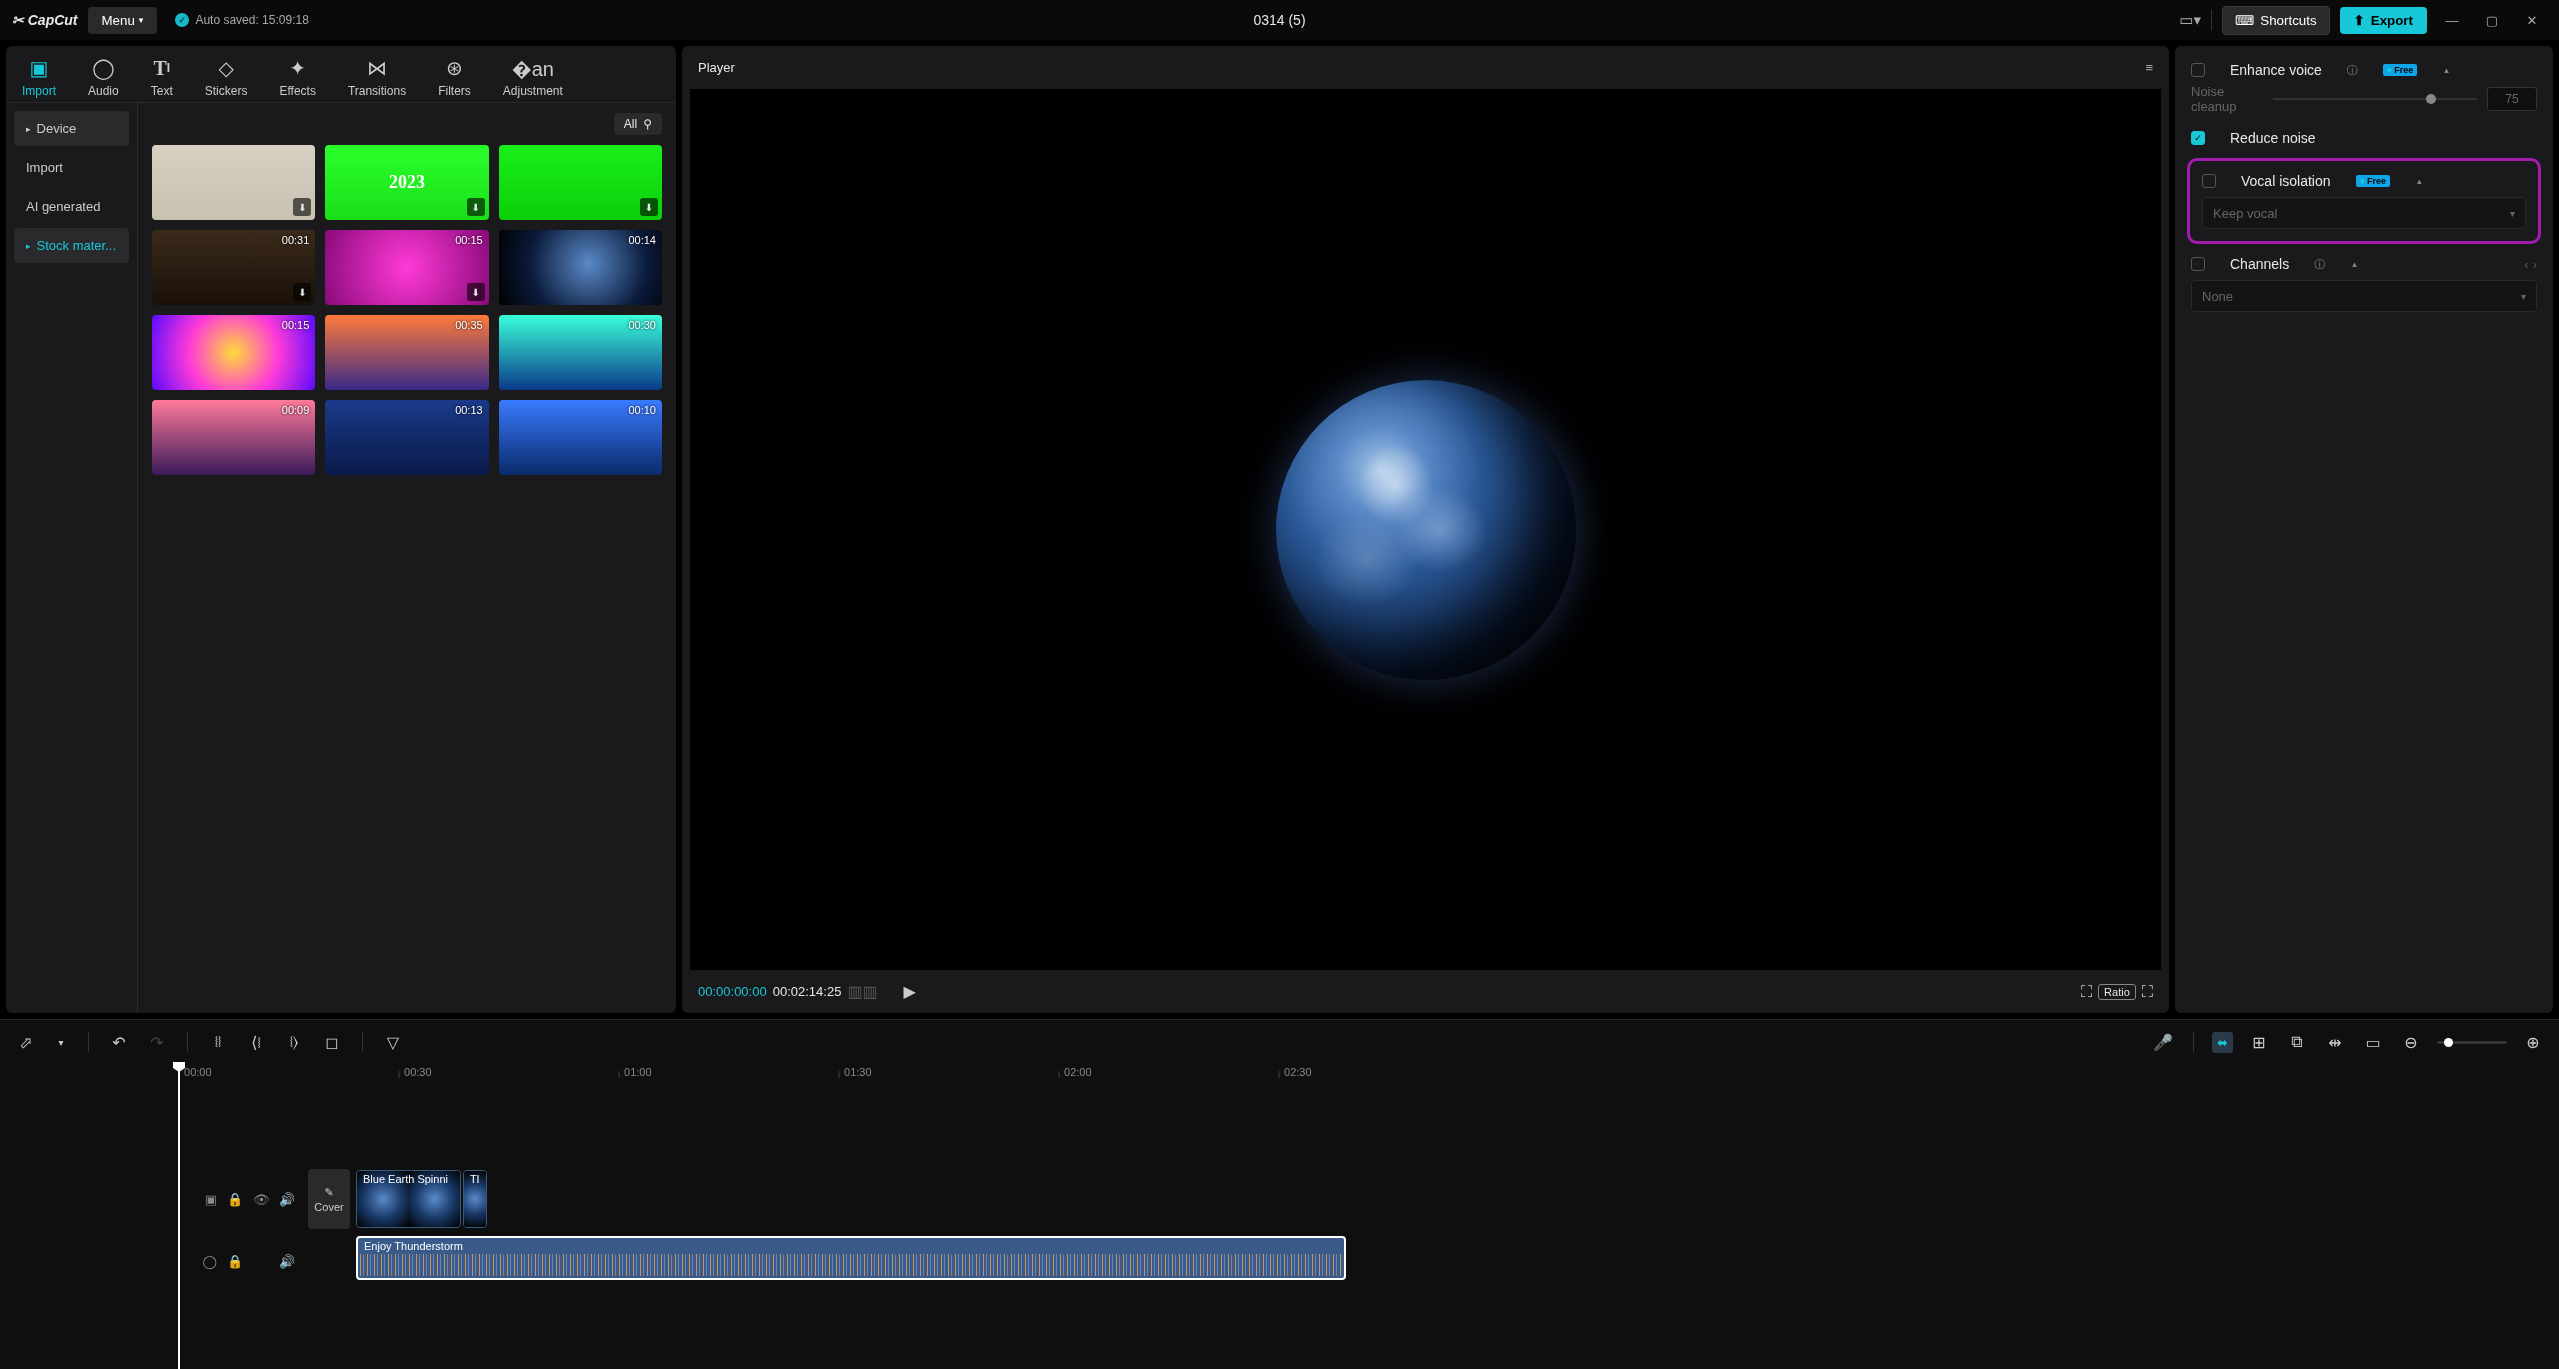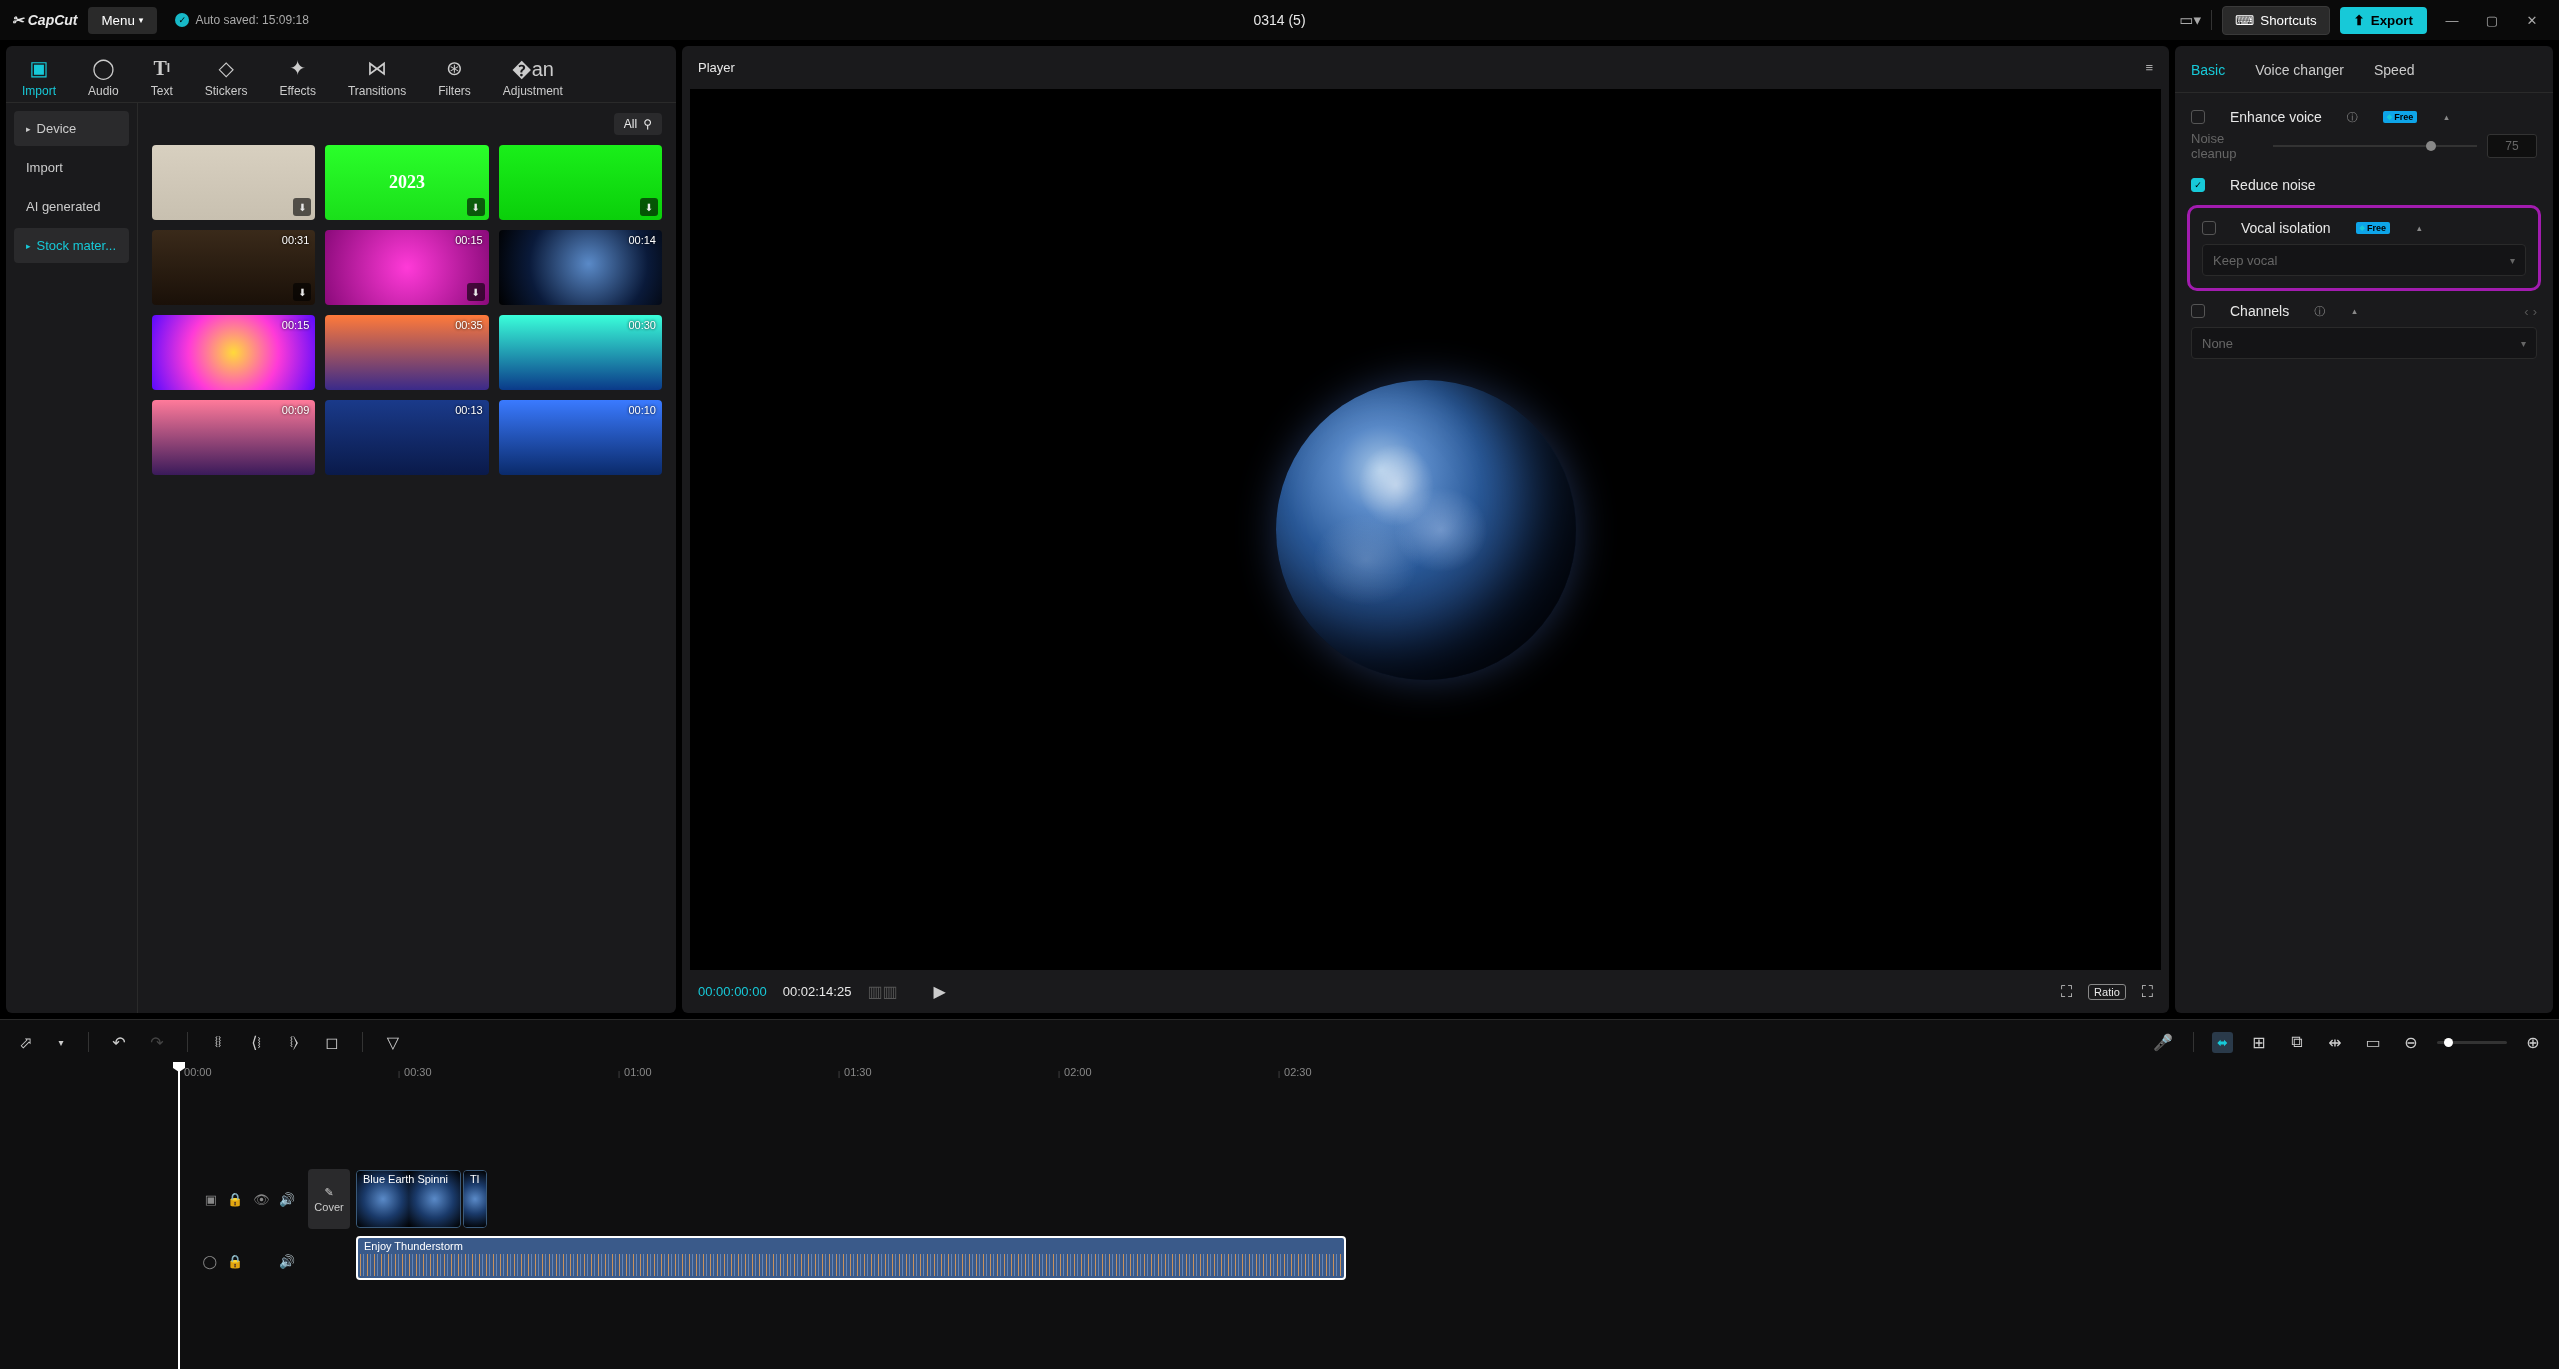--- a/index.html
+++ b/index.html
@@ -39,21 +39,21 @@
 .media-grid { flex: 1; padding: 0 14px 14px 14px; display: grid; grid-template-columns: repeat(3, 1fr); gap: 10px; overflow-y: auto; align-content: start; }
 .thumb { position: relative; height: 75px; border-radius: 4px; overflow: hidden; cursor: pointer; }
 .thumb .dur { position: absolute; top: 4px; right: 6px; font-size: 11px; color: #fff; text-shadow: 0 0 3px #000; }
 .thumb .dl { position: absolute; bottom: 4px; right: 4px; width: 18px; height: 18px; background: rgba(0,0,0,0.6); border-radius: 3px; display: flex; align-items: center; justify-content: center; font-size: 10px; }
 
 .player-panel { flex: 1; background: #1a1a1c; border-radius: 6px; display: flex; flex-direction: column; }
 .player-header { padding: 14px 16px; display: flex; justify-content: space-between; align-items: center; }
 .player-viewport { flex: 1; background: #000; margin: 0 8px; display: flex; align-items: center; justify-content: center; position: relative; }
 .earth { width: 300px; height: 300px; border-radius: 50%; background: radial-gradient(circle at 35% 30%, #a8c8e8 0%, #5a8ac8 15%, #2a5a9a 35%, #1a3a6a 55%, #0a1a3a 75%, #000 100%); box-shadow: inset -40px -30px 60px rgba(0,0,0,0.8), 0 0 40px rgba(100,150,255,0.3); position: relative; overflow: hidden; }
 .earth::before { content:""; position:absolute; inset:0; background: radial-gradient(ellipse at 40% 35%, rgba(255,255,255,0.5) 0%, transparent 15%), radial-gradient(ellipse at 55% 50%, rgba(200,220,255,0.4) 0%, transparent 20%), radial-gradient(ellipse at 30% 60%, rgba(180,200,230,0.3) 0%, transparent 18%); border-radius:50%; }
-.player-controls { padding: 12px 16px; display: flex; align-items: center; gap: 16px; }
+.player-controls { padding: 12px 16px; display: flex; align-items: center; gap: 6px; }
 .timecode { font-size: 13px; }
 .tc-current { color: #17c9d8; }
 .player-controls .spacer { flex: 1; }
 .pc-icon { cursor: pointer; color: #ccc; font-size: 16px; }
 
 .right-panel { width: 378px; background: #1a1a1c; border-radius: 6px; display: flex; flex-direction: column; }
 .right-tabs { display: flex; padding: 0 16px; border-bottom: 1px solid #2a2a2a; }
 .right-tab { padding: 16px 14px 14px 0; margin-right: 16px; cursor: pointer; color: #ccc; font-size: 14px; }
 .right-tab.active { color: #17c9d8; }
 .right-body { padding: 16px; display: flex; flex-direction: column; gap: 16px; overflow-y: auto; }
@@ -264,25 +264,20 @@
       <span class="pc-icon" style="color:#555">▥▥</span>
       <span class="pc-icon" style="margin-left:20px">▶</span>
       <div class="spacer"></div>
       <span class="pc-icon">⛶</span>
       <span class="ratio-badge">Ratio</span>
       <span class="pc-icon">⛶</span>
     </div>
   </div>
 
   <div class="right-panel">
-    <div class="right-tabs">
-      <div class="right-tab active">Basic</div>
-      <div class="right-tab">Voice changer</div>
-      <div class="right-tab">Speed</div>
-    </div>
     <div class="right-body">
 
       <div>
         <div class="prop-row">
           <div class="prop-check"></div>
           <span class="prop-label">Enhance voice</span>
           <span class="info-icon">ⓘ</span>
           <span class="free-badge">Free</span>
           <span class="chev-sm">▴</span>
         </div>

